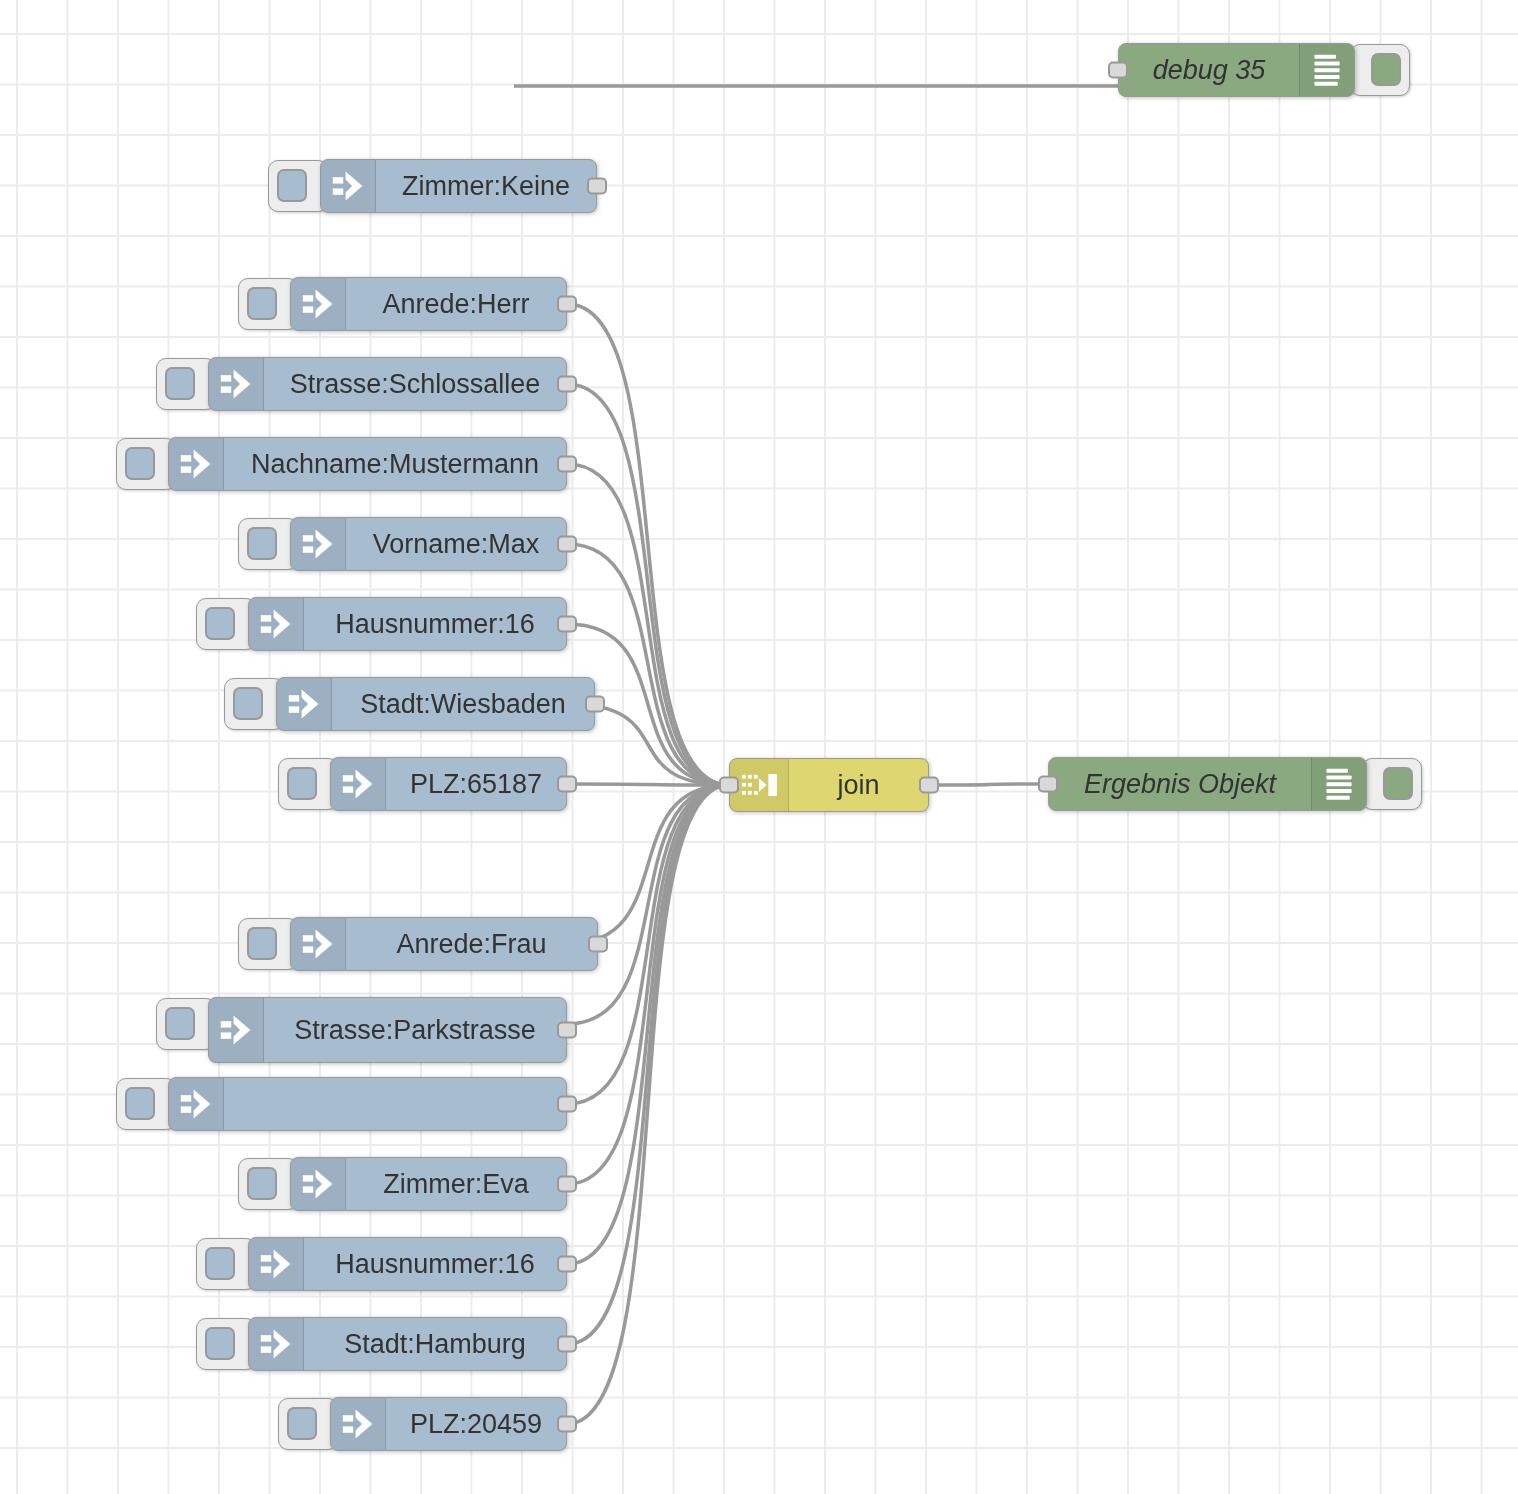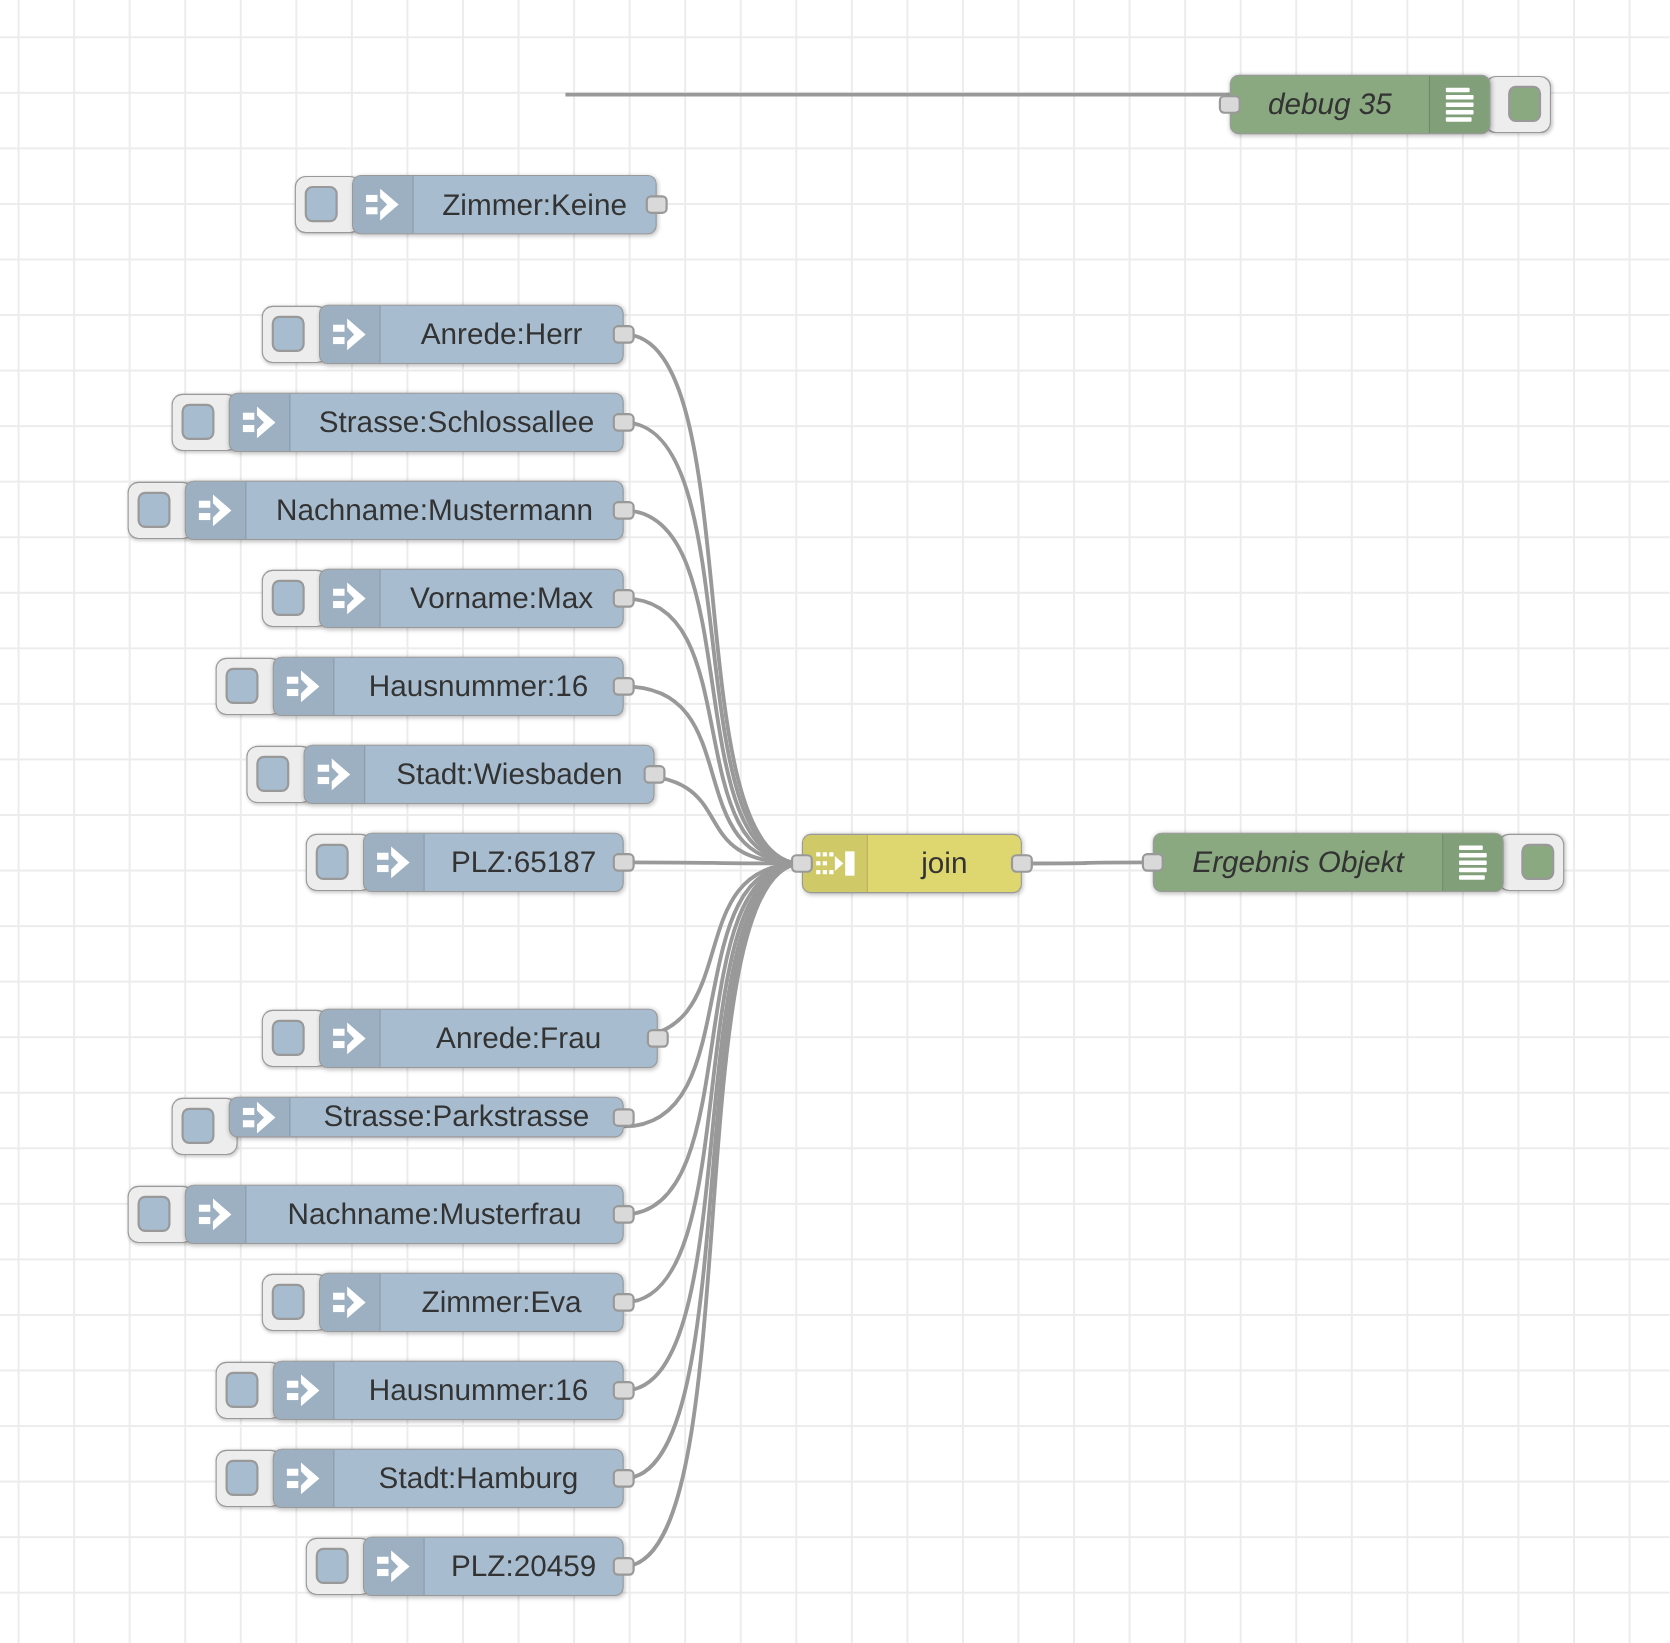--- a/index.html
+++ b/index.html
@@ -85,21 +85,21 @@
       <path d="M567,784 C682,784 614,785 729,785"></path>
       <path d="M567,944 C682,944 614,785 729,785"></path>
       <path d="M567,1024 C682,1024 614,785 729,785"></path>
       <path d="M567,1104 C682,1104 614,785 729,785"></path>
       <path d="M567,1184 C682,1184 614,785 729,785"></path>
       <path d="M567,1264 C682,1264 614,785 729,785"></path>
       <path d="M567,1344 C682,1344 614,785 729,785"></path>
       <path d="M567,1424 C682,1424 614,785 729,785"></path>
       <path d="M929,785 C1044,785 933,784 1048,784"></path>
     </svg>
-    <div class="node debug" style="left: 1118px; top: 68px; width: 237px; height: 54px;">
+    <div class="node debug" style="left: 1118px; top: 43px; width: 237px; height: 54px;">
       <div class="tab right">
         <div class="tab-sq" style="background:#8aa981"></div>
       </div>
       <div class="body" style="background:#8aa981">
         <span class="label">debug 35</span>
         <div class="icon-section right">
           <svg width="30" height="36" viewBox="0 0 32 40">
             <g fill="#fff">
               <rect x="2" y="3" width="24" height="4.5" rx="1"></rect>
               <rect x="2" y="10.5" width="28" height="4.5" rx="1"></rect>
@@ -310,21 +310,21 @@
               <rect x="1" y="9" width="13" height="8"></rect>
               <rect x="1" y="23" width="13" height="8"></rect>
               <path d="M17,2 L38,20 L17,38 L17,28 L25,20 L17,12 Z"></path>
             </g>
           </svg>
         </div>
         <span class="label">Anrede:Frau</span>
       </div>
       <div class="port out"></div>
     </div>
-    <div class="node inject" style="left: 208px; top: 997px; width: 359px; height: 37px;">
+    <div class="node inject" style="left: 208px; top: 997px; width: 359px; height: 66px;">
       <div class="tab left">
         <div class="tab-sq" style="background:#a7bccf"></div>
       </div>
       <div class="body" style="background:#a7bccf">
         <div class="icon-section left">
           <svg width="32" height="36" viewBox="0 0 40 40">
             <g fill="#fff">
               <rect x="1" y="9" width="13" height="8"></rect>
               <rect x="1" y="23" width="13" height="8"></rect>
               <path d="M17,2 L38,20 L17,38 L17,28 L25,20 L17,12 Z"></path>
@@ -342,21 +342,20 @@
       <div class="body" style="background:#a7bccf">
         <div class="icon-section left">
           <svg width="32" height="36" viewBox="0 0 40 40">
             <g fill="#fff">
               <rect x="1" y="9" width="13" height="8"></rect>
               <rect x="1" y="23" width="13" height="8"></rect>
               <path d="M17,2 L38,20 L17,38 L17,28 L25,20 L17,12 Z"></path>
             </g>
           </svg>
         </div>
-        <span class="label">Nachname:Musterfrau</span>
       </div>
       <div class="port out"></div>
     </div>
     <div class="node inject" style="left: 290px; top: 1157px; width: 277px; height: 54px;">
       <div class="tab left">
         <div class="tab-sq" style="background:#a7bccf"></div>
       </div>
       <div class="body" style="background:#a7bccf">
         <div class="icon-section left">
           <svg width="32" height="36" viewBox="0 0 40 40">

